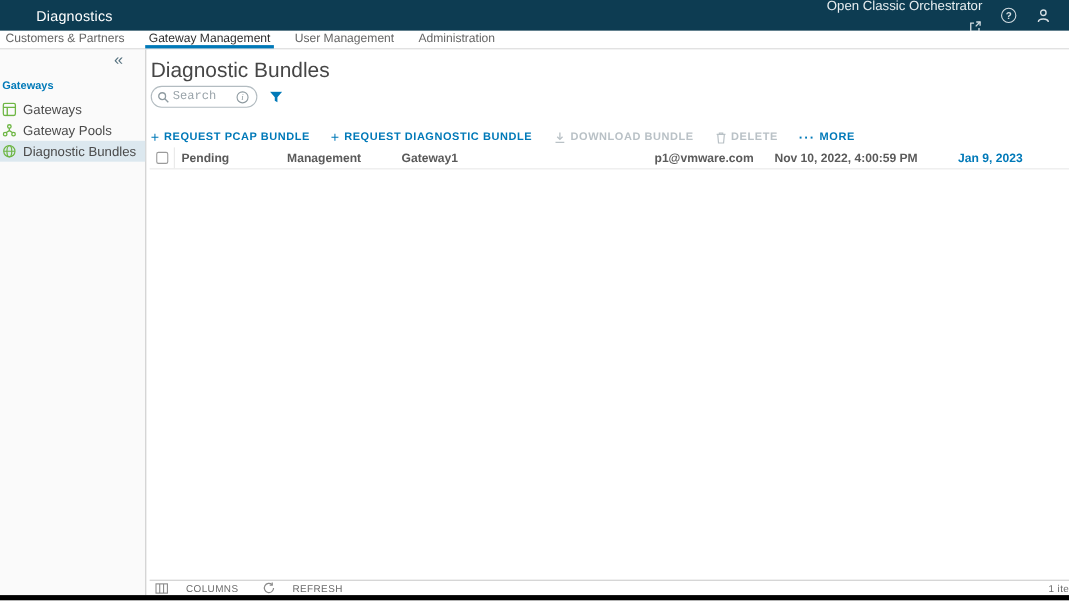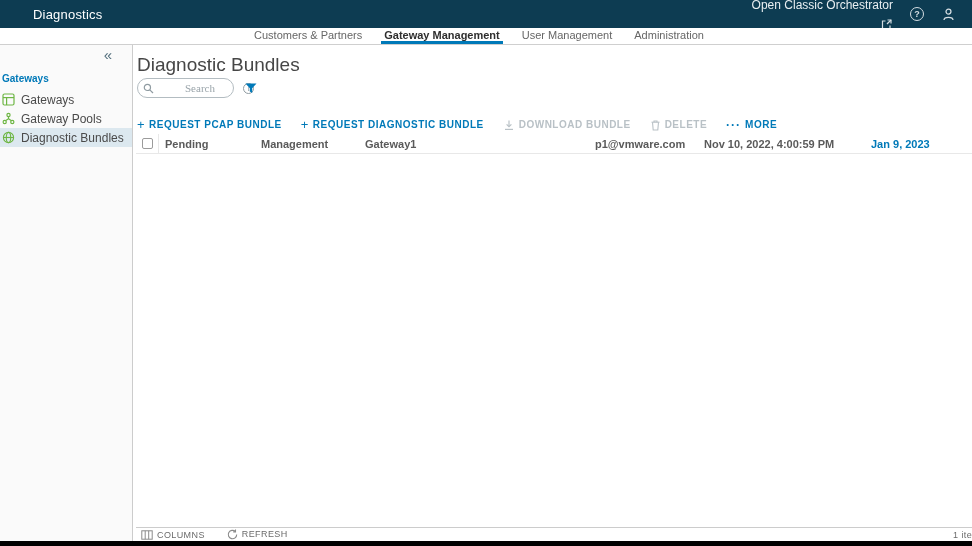--- a/index.html
+++ b/index.html
@@ -18,27 +18,27 @@
   .open-classic { display: flex; align-items: flex-end; gap: 6px; font-size: 12px; cursor: pointer; flex-direction: column; }
   .circle-q {
     width: 14px; height: 14px; border: 1.2px solid #d4dde2; border-radius: 50%;
     color: #d4dde2; font-size: 9px; font-weight: bold;
     display: flex; align-items: center; justify-content: center; cursor: pointer;
   }
   .icon-btn { display: flex; align-items: center; cursor: pointer; }
   
   .tabbar {
     position: absolute; top: 28px; left: 0; right: 0; height: 17px;
-    background: #fff; border-bottom: 1px solid #cfcfcf; display: flex; padding-left: 2px; justify-content: center;
+    background: #fff; border-bottom: 1px solid #cfcfcf; display: flex; padding-left: 2px;
   }
   .tab {
     display: flex; align-items: center; padding: 0 3px; margin-right: 16px;
     font-size: 11px; color: #666; border-bottom: 3px solid transparent; cursor: pointer; white-space: nowrap;
   }
-  .tab.active { color: #2e2e2e; font-weight: bold; border-bottom-color: #0079b8; }
+  .tab.active { color: #2e2e2e; font-weight: normal; border-bottom-color: #0079b8; }
   
   .sidebar {
     position: absolute; top: 45px; left: 0; width: 133px; bottom: 5px;
     background: #fafafa; border-right: 1px solid #ccc;
   }
   .collapse-btn { position: absolute; top: 2px; right: 20px; font-size: 15px; color: #54707e; cursor: pointer; line-height: 1; }
   .side-section { margin: 28px 0 6px 2px; font-size: 10px; font-weight: bold; color: #0079b8; }
   .side-item {
     height: 19px; display: flex; align-items: center; gap: 6px;
     padding-left: 2px; font-size: 12px; color: #4a4a4a; cursor: pointer; white-space: nowrap;
@@ -46,21 +46,21 @@
   .side-item.selected { background: #dce8ef; }
   .side-icon { width: 13px; height: 13px; flex: none; }
   
   .content { position: absolute; top: 45px; left: 134px; right: 0; bottom: 5px; background: #fff; overflow: hidden; }
   .page-title { margin: 9px 0 0 3px; font-size: 19px; font-weight: 400; color: #464646; }
   .search-row { position: absolute; top: 33px; left: 3px; display: flex; align-items: center; gap: 11px; }
   .search-box {
     width: 97px; height: 20px; border: 1px solid #b3bcc1; border-radius: 10px;
     display: flex; align-items: center; padding: 0 5px; gap: 3px; background: #fff;
   }
-  .search-input { border: none; outline: none; width: 55px; font-size: 11px; color: #333; background: transparent; font-family: Liberation Serif, serif; margin-left: 28px; }
+  .search-input { border: none; outline: none; width: 55px; font-size: 11px; color: #333; background: transparent; font-family: Liberation Mono, monospace; }
   .search-input::placeholder { color: #9aa4aa; }
   .info-badge {
     width: 11px; height: 11px; border: 1px solid #8f9ba1; border-radius: 50%; flex: none;
     color: #8f9ba1; font-size: 8px; font-style: italic; font-family: "Liberation Serif", serif;
     display: flex; align-items: center; justify-content: center;
   }
   .filter-btn { display: flex; align-items: center; cursor: pointer; }
   
   .toolbar { position: absolute; top: 73px; left: 3px; display: flex; align-items: center; gap: 19px; }
   .tbtn {
@@ -93,21 +93,21 @@
   .gh-cell.c5 { justify-content: space-between; padding-right: 7px; }
   .sort-arrow { color: #0079b8; font-size: 11px; font-weight: normal; }
   .checkbox { width: 11px; height: 11px; border: 1px solid #9b9b9b; border-radius: 2px; background: #fff; cursor: pointer; }
   .link-text { color: #0079b8; cursor: pointer; }
   
   .grid-footer {
     position: absolute; bottom: 0; left: 2px; right: 0; height: 14px;
     border-top: 1px solid #ccc; display: flex; align-items: center; gap: 22px;
     padding-left: 5px; font-size: 9px; color: #6b6b6b; letter-spacing: .4px; background: #fff;
   }
-  .gf-btn { display: flex; align-items: flex-start; gap: 4px; cursor: pointer; white-space: nowrap; }
+  .gf-btn { display: flex; align-items: center; gap: 16px; cursor: pointer; white-space: nowrap; }
   .gf-count { position: absolute; right: -8px; white-space: nowrap; color: #6b6b6b; }
   
   .bottom-strip { position: absolute; left: 0; right: 0; bottom: 0; height: 5px; background: #000; }
 </style>
 </head>
 <body>
 
 <div class="topbar">
   <div class="brand">Diagnostics</div>
   <div class="topbar-right">

